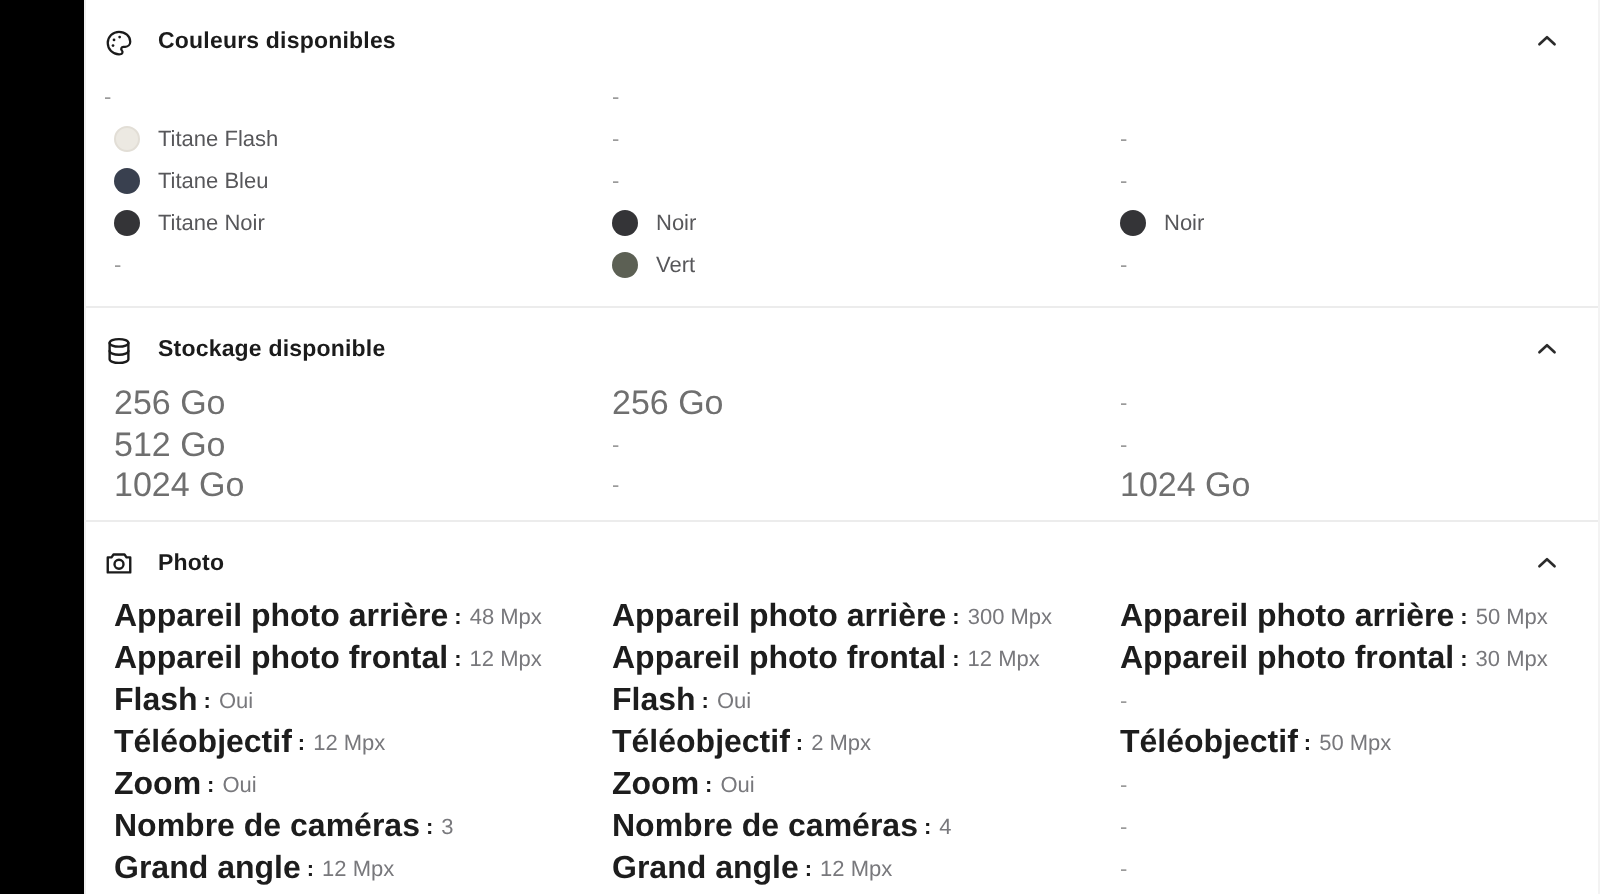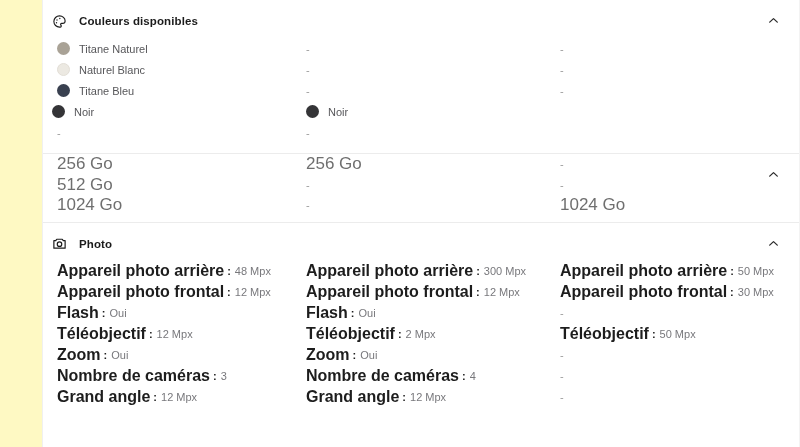--- a/index.html
+++ b/index.html
@@ -7,21 +7,21 @@
     width: 800px;
     height: 447px;
     background: #ffffff;
     font-family: "Liberation Sans", "DejaVu Sans", sans-serif;
     overflow: hidden;
   }
   #page {
     position: relative;
     width: 800px;
     height: 447px;
-    background: #fef9c3;
+    background: #000000;
   }
   .page-inner {
     position: absolute;
     left: 42px;
     top: 0;
     width: 758px;
     height: 447px;
     border-left: 1px solid #f0f0f0;
     border-right: 1px solid #f3f3f3;
     background: #fff;
@@ -133,35 +133,31 @@
           </span>
           <span class="section-title">Couleurs disponibles</span>
         </div>
         <span class="chevron">
           <svg width="13" height="13" viewBox="0 0 24 24" fill="none" stroke="currentColor" stroke-width="2.4" stroke-linecap="round" stroke-linejoin="round">
             <polyline points="5 15 12 8.5 19 15"></polyline>
           </svg>
         </span>
         <div class="rows">
           <div class="row">
-            <div class="cell c1">
-              <span class="swatch" style="background: rgb(169, 162, 150);"></span>
-              <span class="swatch-label">Titane Naturel</span>
-            </div>
             <div class="cell c2">
               <span class="dash">-</span>
             </div>
             <div class="cell c3">
               <span class="dash">-</span>
             </div>
           </div>
           <div class="row">
             <div class="cell c1">
               <span class="swatch" style="background: rgb(236, 233, 226); border: 1px solid rgb(226, 222, 214);"></span>
-              <span class="swatch-label">Naturel Blanc</span>
+              <span class="swatch-label">Titane Flash</span>
             </div>
             <div class="cell c2">
               <span class="dash">-</span>
             </div>
             <div class="cell c3">
               <span class="dash">-</span>
             </div>
           </div>
           <div class="row">
             <div class="cell c1">
@@ -169,40 +165,58 @@
               <span class="swatch-label">Titane Bleu</span>
             </div>
             <div class="cell c2">
               <span class="dash">-</span>
             </div>
             <div class="cell c3">
               <span class="dash">-</span>
             </div>
           </div>
           <div class="row">
+            <div class="cell c1">
+              <span class="swatch" style="background: rgb(52, 52, 55);"></span>
+              <span class="swatch-label">Titane Noir</span>
+            </div>
             <div class="cell c2">
               <span class="swatch" style="background: rgb(52, 52, 55);"></span>
               <span class="swatch-label">Noir</span>
             </div>
             <div class="cell c3">
               <span class="swatch" style="background: rgb(52, 52, 55);"></span>
               <span class="swatch-label">Noir</span>
             </div>
           </div>
           <div class="row">
             <div class="cell c1">
               <span class="dash">-</span>
             </div>
+            <div class="cell c2">
+              <span class="swatch" style="background: rgb(92, 96, 84);"></span>
+              <span class="swatch-label">Vert</span>
+            </div>
             <div class="cell c3">
               <span class="dash">-</span>
             </div>
           </div>
         </div>
       </div>
       <div class="section" id="sec-storage">
+        <div class="section-header">
+          <span class="section-icon">
+            <svg width="15" height="15" viewBox="0 0 24 24" fill="none" stroke="currentColor" stroke-width="1.9" stroke-linecap="round" stroke-linejoin="round">
+              <ellipse cx="12" cy="5.5" rx="7.5" ry="3"></ellipse>
+              <path d="M4.5 5.5v13c0 1.66 3.36 3 7.5 3s7.5-1.34 7.5-3v-13"></path>
+              <path d="M4.5 12c0 1.66 3.36 3 7.5 3s7.5-1.34 7.5-3"></path>
+            </svg>
+          </span>
+          <span class="section-title">Stockage disponible</span>
+        </div>
         <span class="chevron">
           <svg width="13" height="13" viewBox="0 0 24 24" fill="none" stroke="currentColor" stroke-width="2.4" stroke-linecap="round" stroke-linejoin="round">
             <polyline points="5 15 12 8.5 19 15"></polyline>
           </svg>
         </span>
         <div class="rows">
           <div class="row">
             <div class="cell c1">
               <span class="storage-text">256 Go</span>
             </div>

